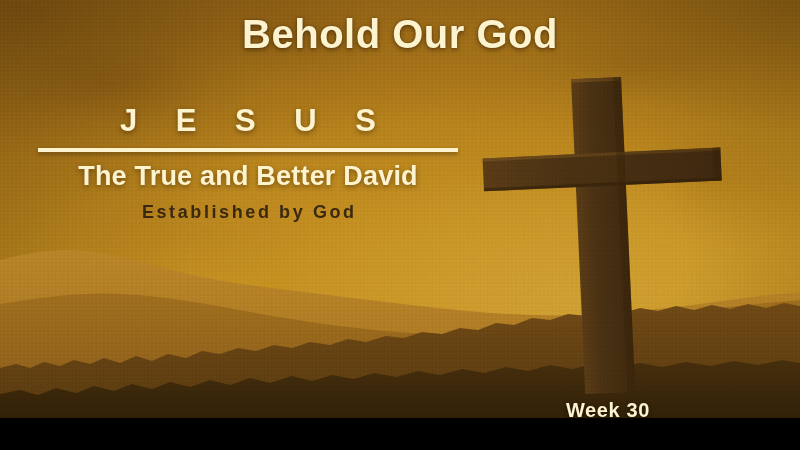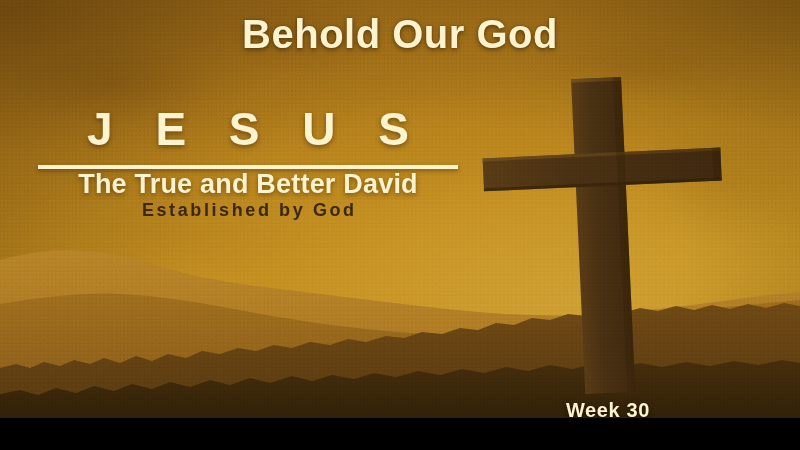--- a/index.html
+++ b/index.html
@@ -94,42 +94,44 @@
     text-shadow: 0 2px 5px rgba(50,28,4,0.55), 0 0 2px rgba(70,40,6,0.5);
   }
   .jesus-block {
     position: absolute;
     left: 38px;
     top: 104px;
     width: 420px;
     text-align: center;
   }
   .jesus {
-    font-size: 46px;
+    font-size: 31px;
     font-weight: bold;
     color: #fdf3cf;
     letter-spacing: 15px;
     text-indent: 15px;
     line-height: 1.12;
     text-shadow: 0 2px 5px rgba(50,28,4,0.5);
   }
   .rule {
     margin-top: 9px;
     height: 4px;
     background: #fdf3cf;
     box-shadow: 0 2px 4px rgba(50,28,4,0.45);
   }
   .subtitle {
+    margin-top: 9px;
     font-size: 27px;
     font-weight: bold;
     color: #fdf3cf;
     letter-spacing: 0.2px;
     text-shadow: 0 2px 5px rgba(50,28,4,0.5);
   }
   .tagline {
+    margin-top: 10px;
     font-size: 18px;
     font-weight: bold;
     color: #3b2810;
     letter-spacing: 2.6px;
     text-indent: 2.6px;
   }
   .week {
     position: absolute;
     left: 566px;
     top: 399px;

